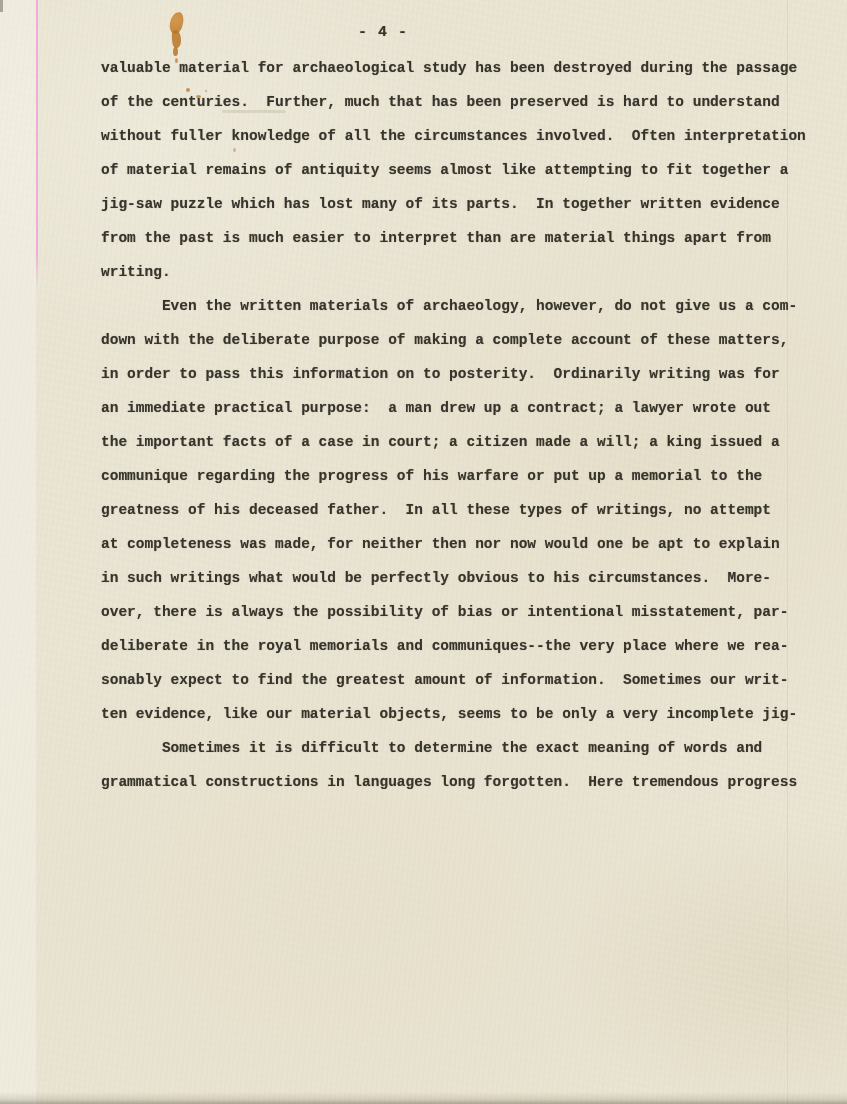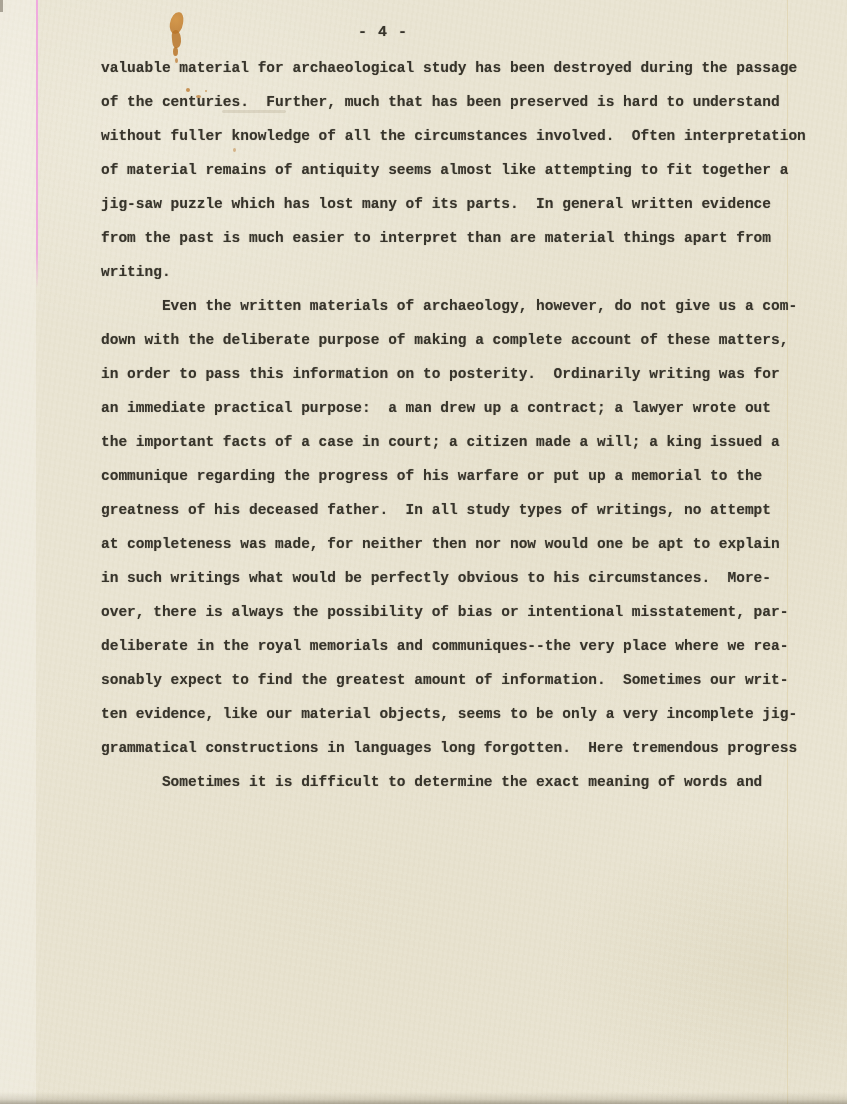--- a/index.html
+++ b/index.html
@@ -104,34 +104,34 @@
   <div class="stain dot-d"></div>
   <div class="smudge"></div>
 
   <div class="page-number">- 4 -</div>
 
   <div class="text">
       <div class="line">valuable material for archaeological study has been destroyed during the passage</div>
       <div class="line">of the centuries.  Further, much that has been preserved is hard to understand</div>
       <div class="line">without fuller knowledge of all the circumstances involved.  Often interpretation</div>
       <div class="line">of material remains of antiquity seems almost like attempting to fit together a</div>
-      <div class="line">jig-saw puzzle which has lost many of its parts.  In general written evidence</div>
+      <div class="line">jig-saw puzzle which has lost many of its parts.  In together written evidence</div>
       <div class="line">from the past is much easier to interpret than are material things apart from</div>
       <div class="line">writing.</div>
       <div class="line">       Even the written materials of archaeology, however, do not give us a com-</div>
       <div class="line">down with the deliberate purpose of making a complete account of these matters,</div>
       <div class="line">in order to pass this information on to posterity.  Ordinarily writing was for</div>
       <div class="line">an immediate practical purpose:  a man drew up a contract; a lawyer wrote out</div>
       <div class="line">the important facts of a case in court; a citizen made a will; a king issued a</div>
       <div class="line">communique regarding the progress of his warfare or put up a memorial to the</div>
-      <div class="line">greatness of his deceased father.  In all study types of writings, no attempt</div>
+      <div class="line">greatness of his deceased father.  In all these types of writings, no attempt</div>
       <div class="line">at completeness was made, for neither then nor now would one be apt to explain</div>
       <div class="line">in such writings what would be perfectly obvious to his circumstances.  More-</div>
       <div class="line">over, there is always the possibility of bias or intentional misstatement, par-</div>
       <div class="line">deliberate in the royal memorials and communiques--the very place where we rea-</div>
       <div class="line">sonably expect to find the greatest amount of information.  Sometimes our writ-</div>
       <div class="line">ten evidence, like our material objects, seems to be only a very incomplete jig-</div>
+      <div class="line">       Sometimes it is difficult to determine the exact meaning of words and</div>
       <div class="line">grammatical constructions in languages long forgotten.  Here tremendous progress</div>
-      <div class="line">       Sometimes it is difficult to determine the exact meaning of words and</div>
     </div>
 
   <div class="bottom-shadow"></div>
 </div>
 
 </body></html>

